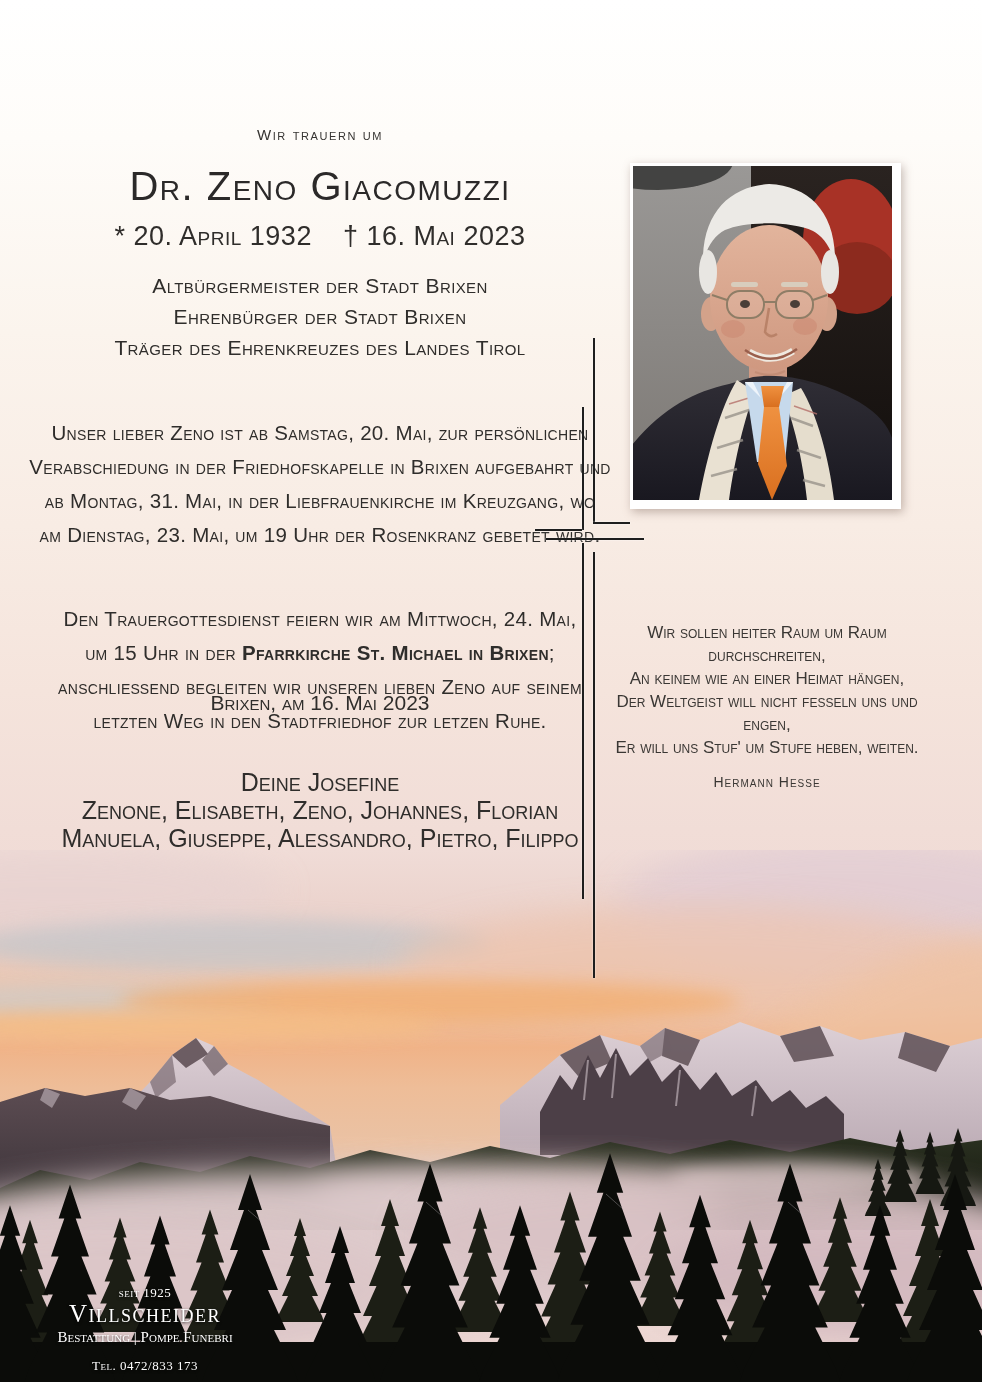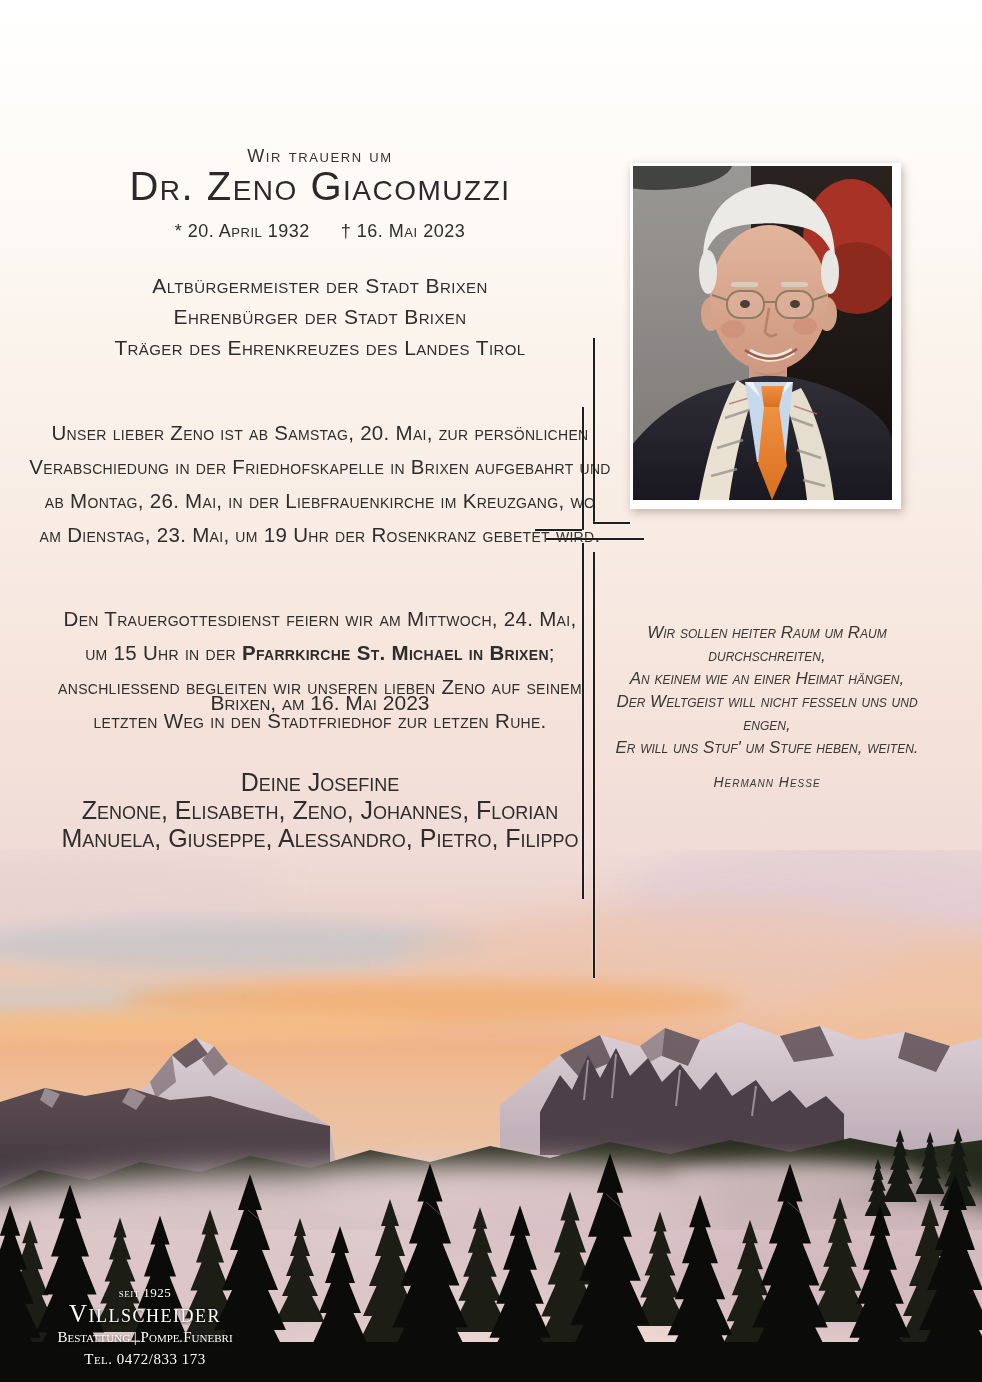--- a/index.html
+++ b/index.html
@@ -5,25 +5,25 @@
   html,body{margin:0;padding:0;}
   body{
     width:982px;height:1382px;position:relative;overflow:hidden;
     font-family:"Liberation Sans",sans-serif;
     font-variant:small-caps;
     color:#2f2d2b;
     background:linear-gradient(180deg,#ffffff 0%,#fefcf9 10%,#fbf4ed 24%,#f8ece4 38%,#f5e4dc 50%,#f1ddd7 60%,#eed8d3 70%,#ecd6d2 100%);
   }
   .abs{position:absolute;}
   .col-left{left:28px;width:584px;text-align:center;}
-  .col-right{left:602px;width:330px;text-align:center;font-style:italic;}
-
-  .intro{top:126px;font-size:18px;letter-spacing:1.6px;color:#363432;margin-top:20px;}
+  .col-right{left:602px;width:330px;text-align:center;}
+
+  .intro{top:126px;font-size:15px;letter-spacing:1.6px;color:#363432;}
   .name{top:164px;font-size:40px;letter-spacing:1.5px;color:#2b2929;}
-  .dates{top:221px;font-size:18px;display:flex;justify-content:center;gap:31px;letter-spacing:.5px;}
+  .dates{top:221px;font-size:27px;display:flex;justify-content:center;gap:31px;letter-spacing:.5px;}
   .honors{top:270px;font-size:21px;line-height:31px;letter-spacing:.4px;}
   .para1{top:416px;font-size:20.5px;line-height:34px;letter-spacing:.3px;}
   .para2{top:554px;font-size:20.5px;line-height:34px;letter-spacing:.3px;margin-top:48px;}
   .para2 b{font-weight:700;}
   .dateline{top:691px;font-size:21px;}
   .family{top:768px;font-size:25px;line-height:28px;}
   .thanks{top:906px;font-size:20.5px;line-height:31px;color:#3a3734;}
   .poem{top:621px;font-size:17px;line-height:23px;color:#3a3734;}
   .poem-author{margin-top:12px;font-size:14px;letter-spacing:1px;}
 
@@ -37,21 +37,21 @@
 
   
   .landscape{left:0;top:850px;width:982px;height:532px;z-index:1;}
 
   
   .logo{left:40px;top:1285px;width:210px;text-align:center;color:#fff;z-index:5;
         font-family:"Liberation Serif",serif;text-shadow:0 1px 3px rgba(0,0,0,.85);}
   .logo .since{font-size:13px;letter-spacing:.5px;}
   .logo .fname{font-size:25px;letter-spacing:1.5px;line-height:26px;}
   .logo .sub{font-size:15px;margin-top:2px;}
-  .logo .phone{font-size:15px;margin-top:5px;letter-spacing:.5px;}
+  .logo .phone{font-size:13px;margin-top:12px;letter-spacing:.5px;}
 </style>
 </head>
 <body>
 
 <svg class="abs landscape" width="982" height="532" viewBox="0 0 982 532" xmlns="http://www.w3.org/2000/svg">
   <defs>
     <linearGradient id="skyG" x1="0" y1="0" x2="0" y2="1">
       <stop offset="0" stop-color="#f0dcd7"></stop>
         <stop offset=".25" stop-color="#e9cfc8"></stop>
       <stop offset=".45" stop-color="#ecc3a8"></stop>
@@ -292,21 +292,21 @@
 
 <div class="abs col-left honors">
     <div>Altbürgermeister der Stadt Brixen</div>
     <div>Ehrenbürger der Stadt Brixen</div>
     <div>Träger des Ehrenkreuzes des Landes Tirol</div>
   </div>
 
 <div class="abs col-left para1">
     <div>Unser lieber Zeno ist ab Samstag, 20. Mai, zur persönlichen</div>
     <div>Verabschiedung in der Friedhofskapelle in Brixen aufgebahrt und</div>
-    <div>ab Montag, 26. Mai, in der Liebfrauenkirche im Kreuzgang, wo</div>
+    <div>ab Montag, 31. Mai, in der Liebfrauenkirche im Kreuzgang, wo</div>
     <div>am Dienstag, 23. Mai, um 19 Uhr der Rosenkranz gebetet wird.</div>
   </div>
 
 <div class="abs col-left para2">
   <div>Den Trauergottesdienst feiern wir am Mittwoch, 24. Mai,</div>
   <div><span>um 15 Uhr in der </span><b>Pfarrkirche St. Michael in Brixen</b><span>;</span></div>
   <div>anschließend begleiten wir unseren lieben Zeno auf seinem</div>
   <div>letzten Weg in den Stadtfriedhof zur letzen Ruhe.</div>
 </div>
 

